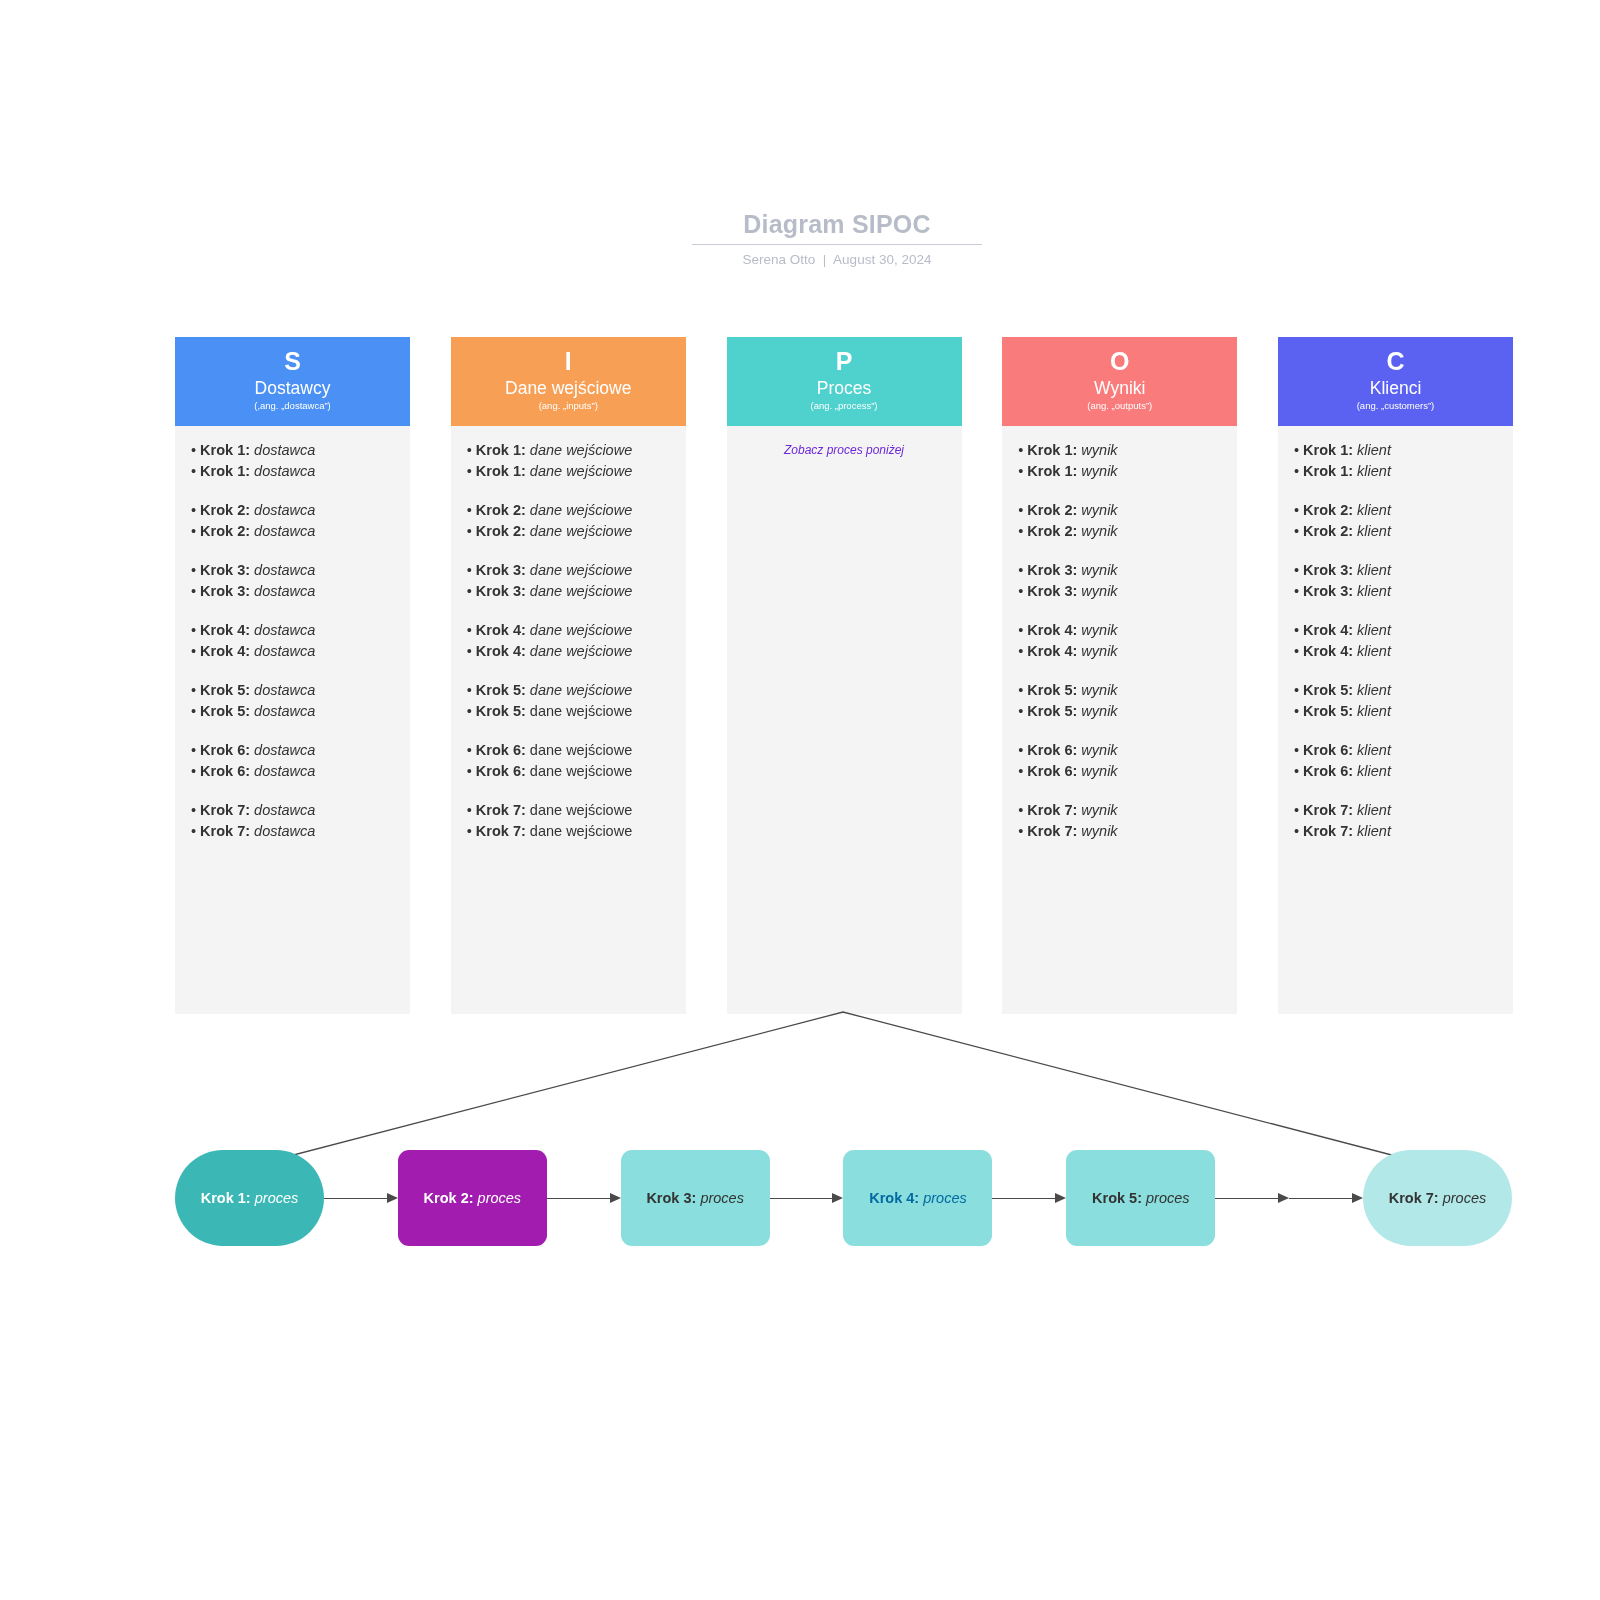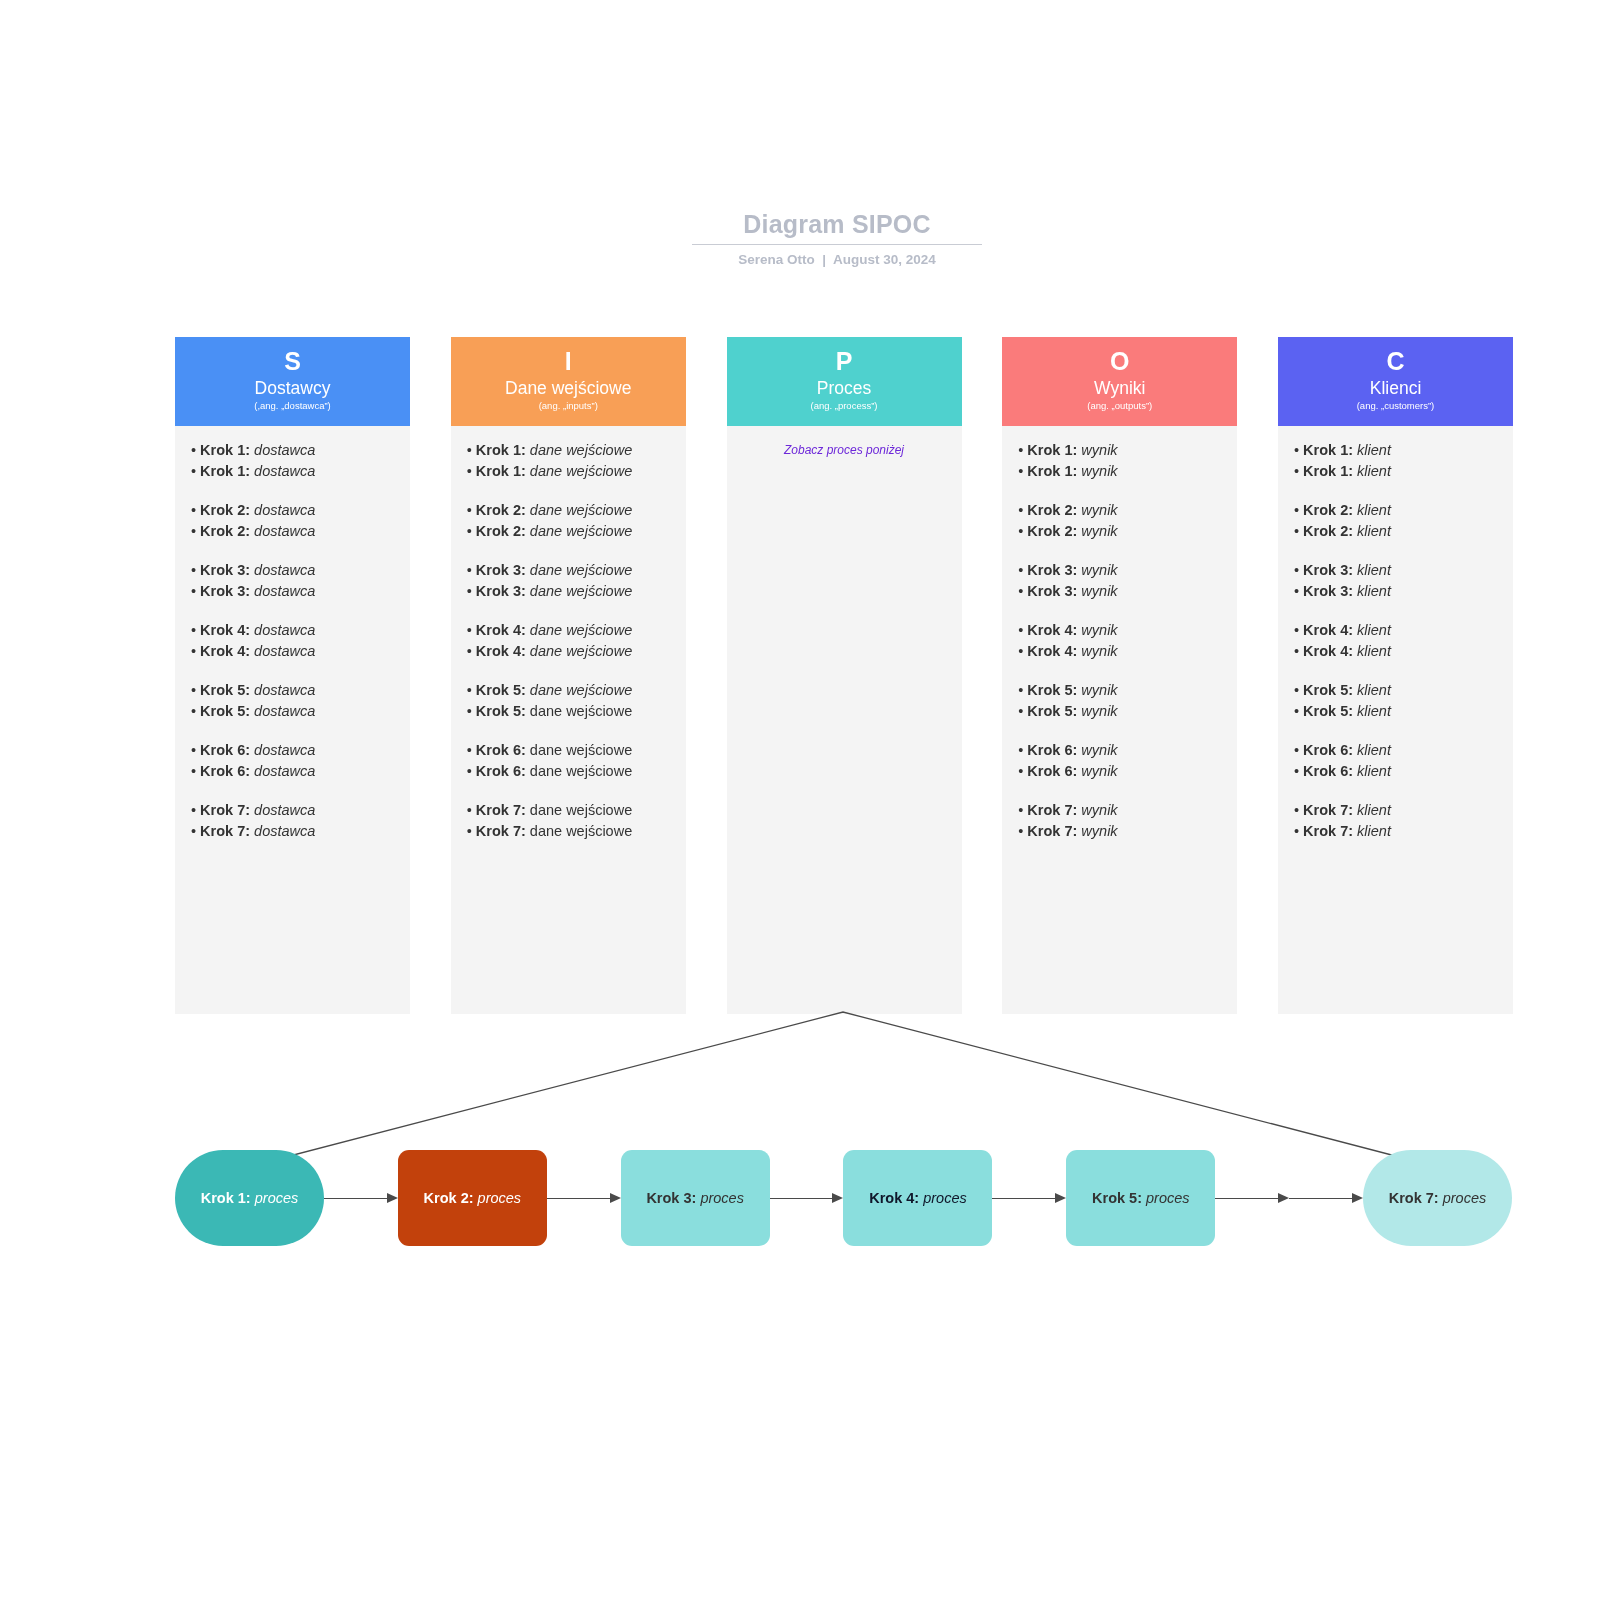--- a/index.html
+++ b/index.html
@@ -33,21 +33,20 @@
   #title-rule {
     height: 1px;
     background: #c9ccd4;
     margin: 4px 0 7px 0;
   }
   #byline {
     font-size: 13.5px;
     color: #b7bcc8;
     line-height: 16px;
     white-space: pre;
-    font-weight: bold;
   }
 
   
   #columns {
     position: absolute;
     left: 175px;
     top: 337px;
     width: 1338px;
     height: 677px;
     display: flex;
@@ -344,35 +343,35 @@
 </svg>
 
 <div id="flow">
     <div class="pbox pill" style="background: rgb(59, 184, 181); color: rgb(255, 255, 255);">
       <span><b>Krok 1:</b> <i>proces</i></span>
     </div>
     <div class="arrow">
       <div class="shaft"></div>
       <div class="head"></div>
     </div>
-    <div class="pbox" style="background: #c2410c; color: rgb(255, 255, 255);">
+    <div class="pbox" style="background: #a21caf; color: rgb(255, 255, 255);">
       <span><b>Krok 2:</b> <i>proces</i></span>
     </div>
     <div class="arrow">
       <div class="shaft"></div>
       <div class="head"></div>
     </div>
     <div class="pbox" style="background: rgb(138, 222, 221); color: rgb(51, 51, 51);">
       <span><b>Krok 3:</b> <i>proces</i></span>
     </div>
     <div class="arrow">
       <div class="shaft"></div>
       <div class="head"></div>
     </div>
-    <div class="pbox" style="background: rgb(138, 222, 221); color: #0f172a;">
+    <div class="pbox" style="background: rgb(138, 222, 221); color: #0369a1;">
       <span><b>Krok 4:</b> <i>proces</i></span>
     </div>
     <div class="arrow">
       <div class="shaft"></div>
       <div class="head"></div>
     </div>
     <div class="pbox" style="background: rgb(138, 222, 221); color: rgb(51, 51, 51);">
       <span><b>Krok 5:</b> <i>proces</i></span>
     </div>
     <div class="arrow">

